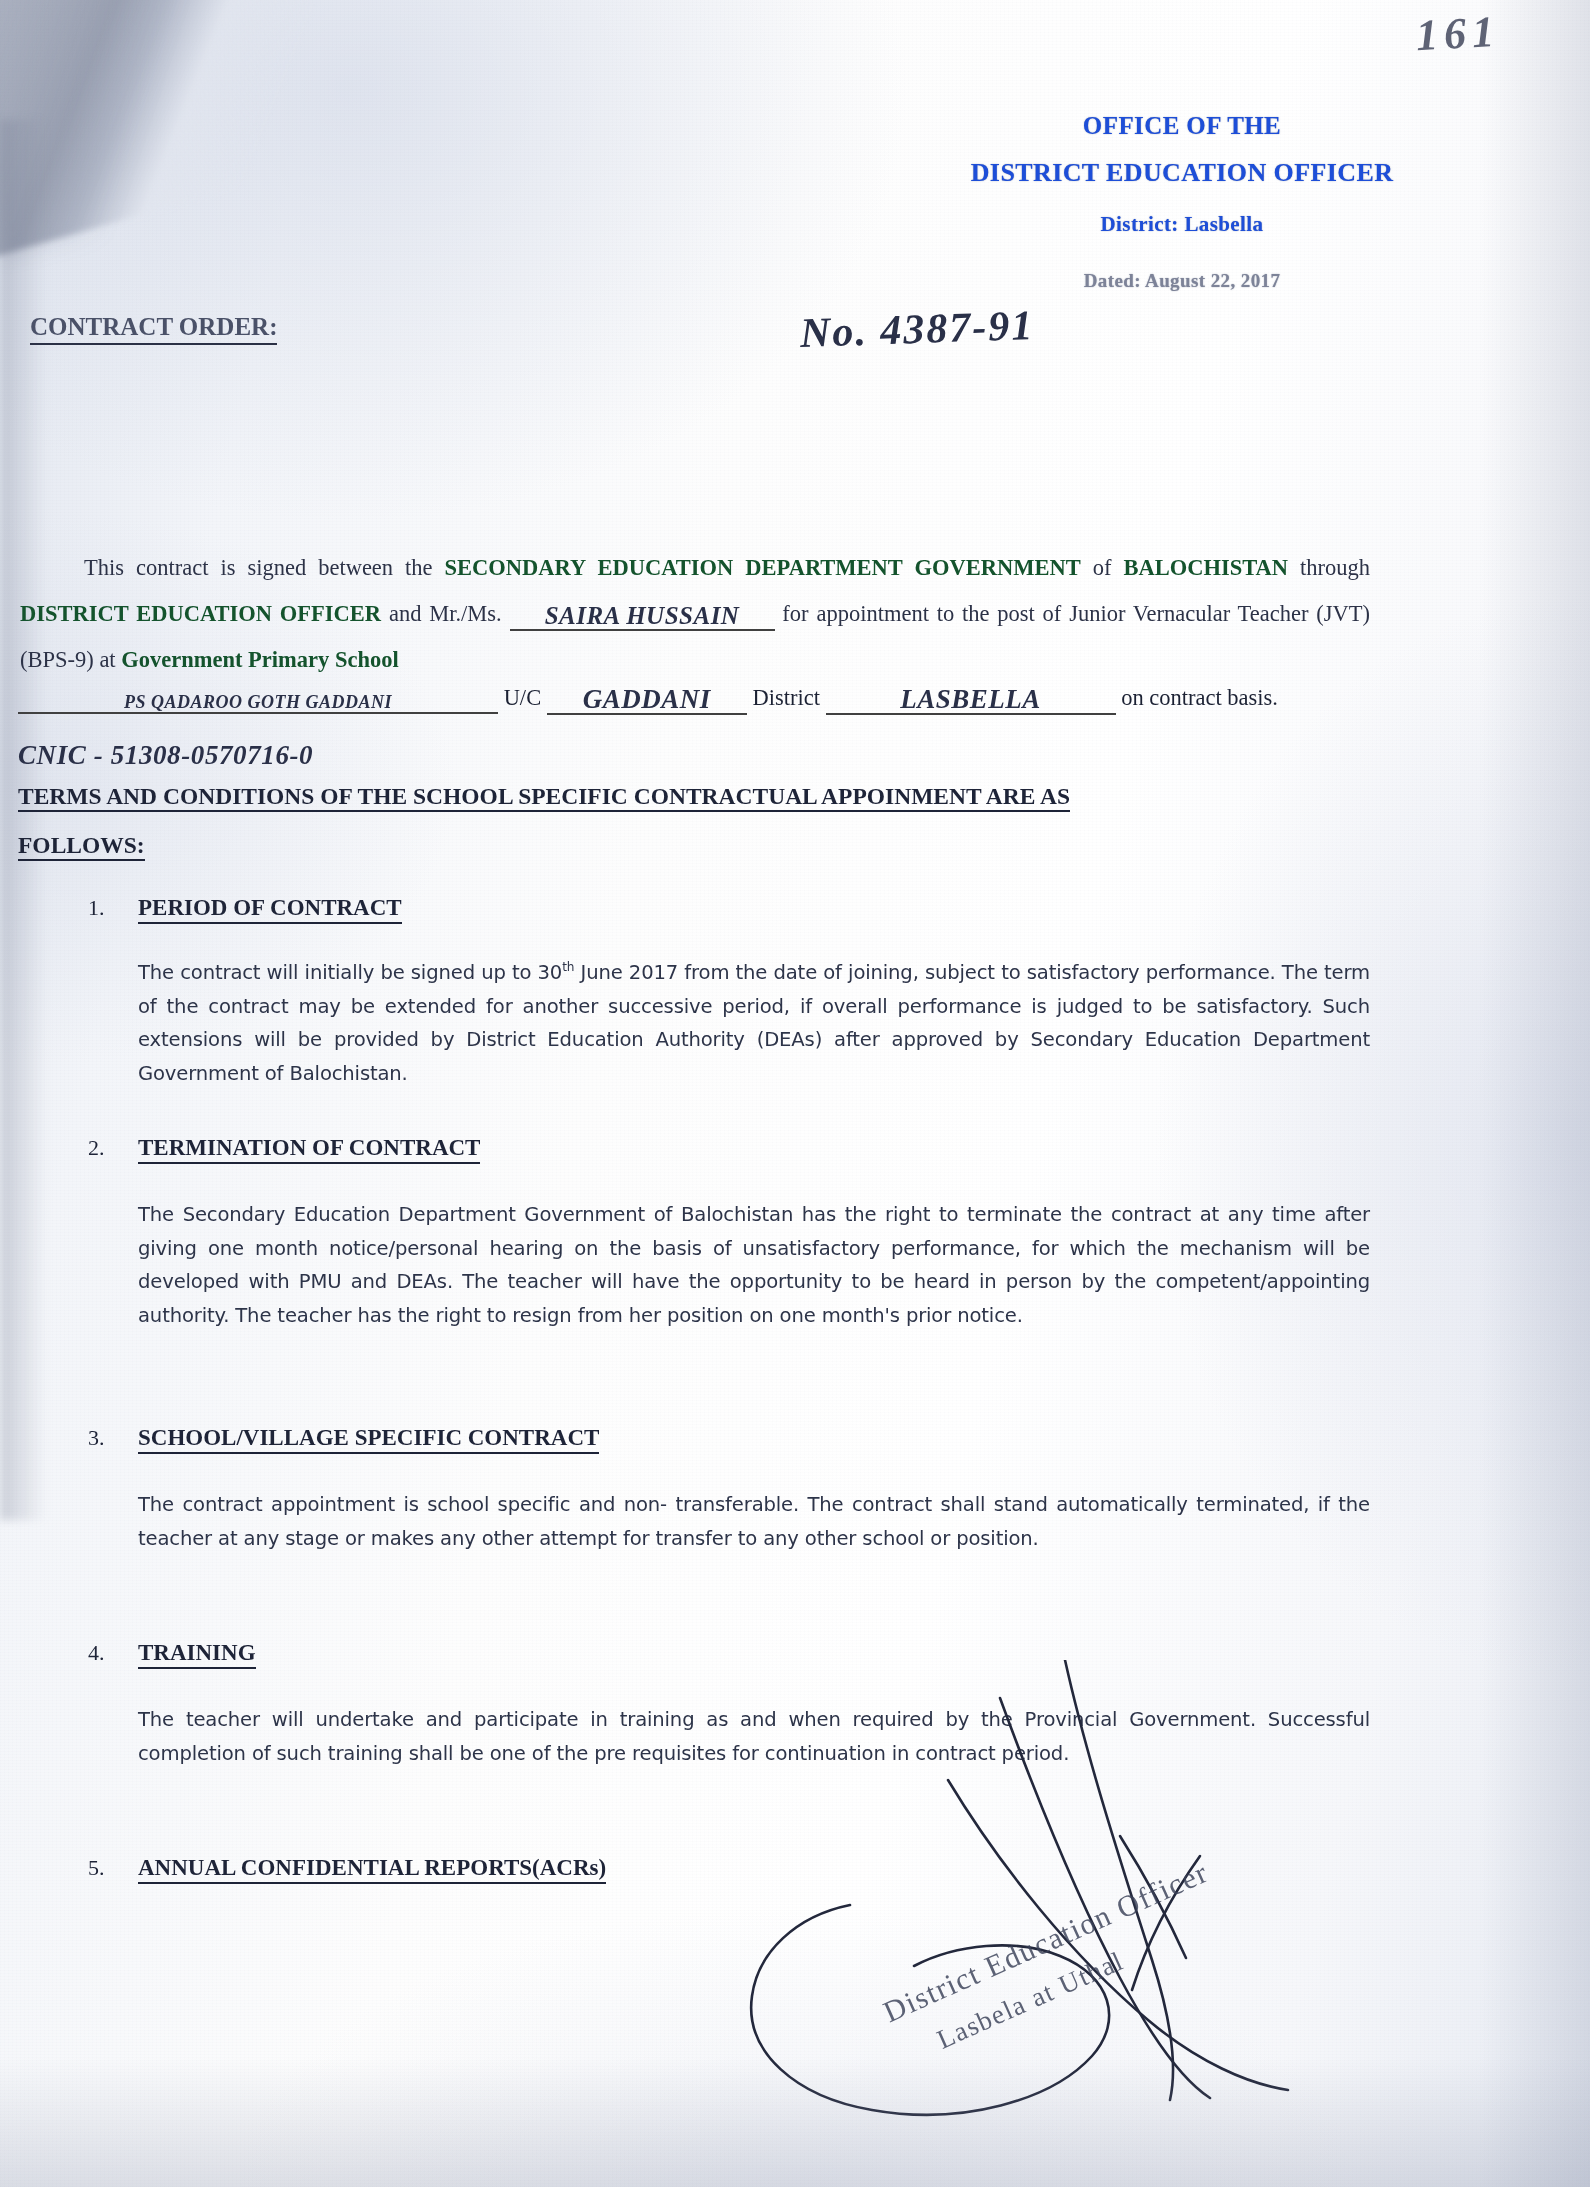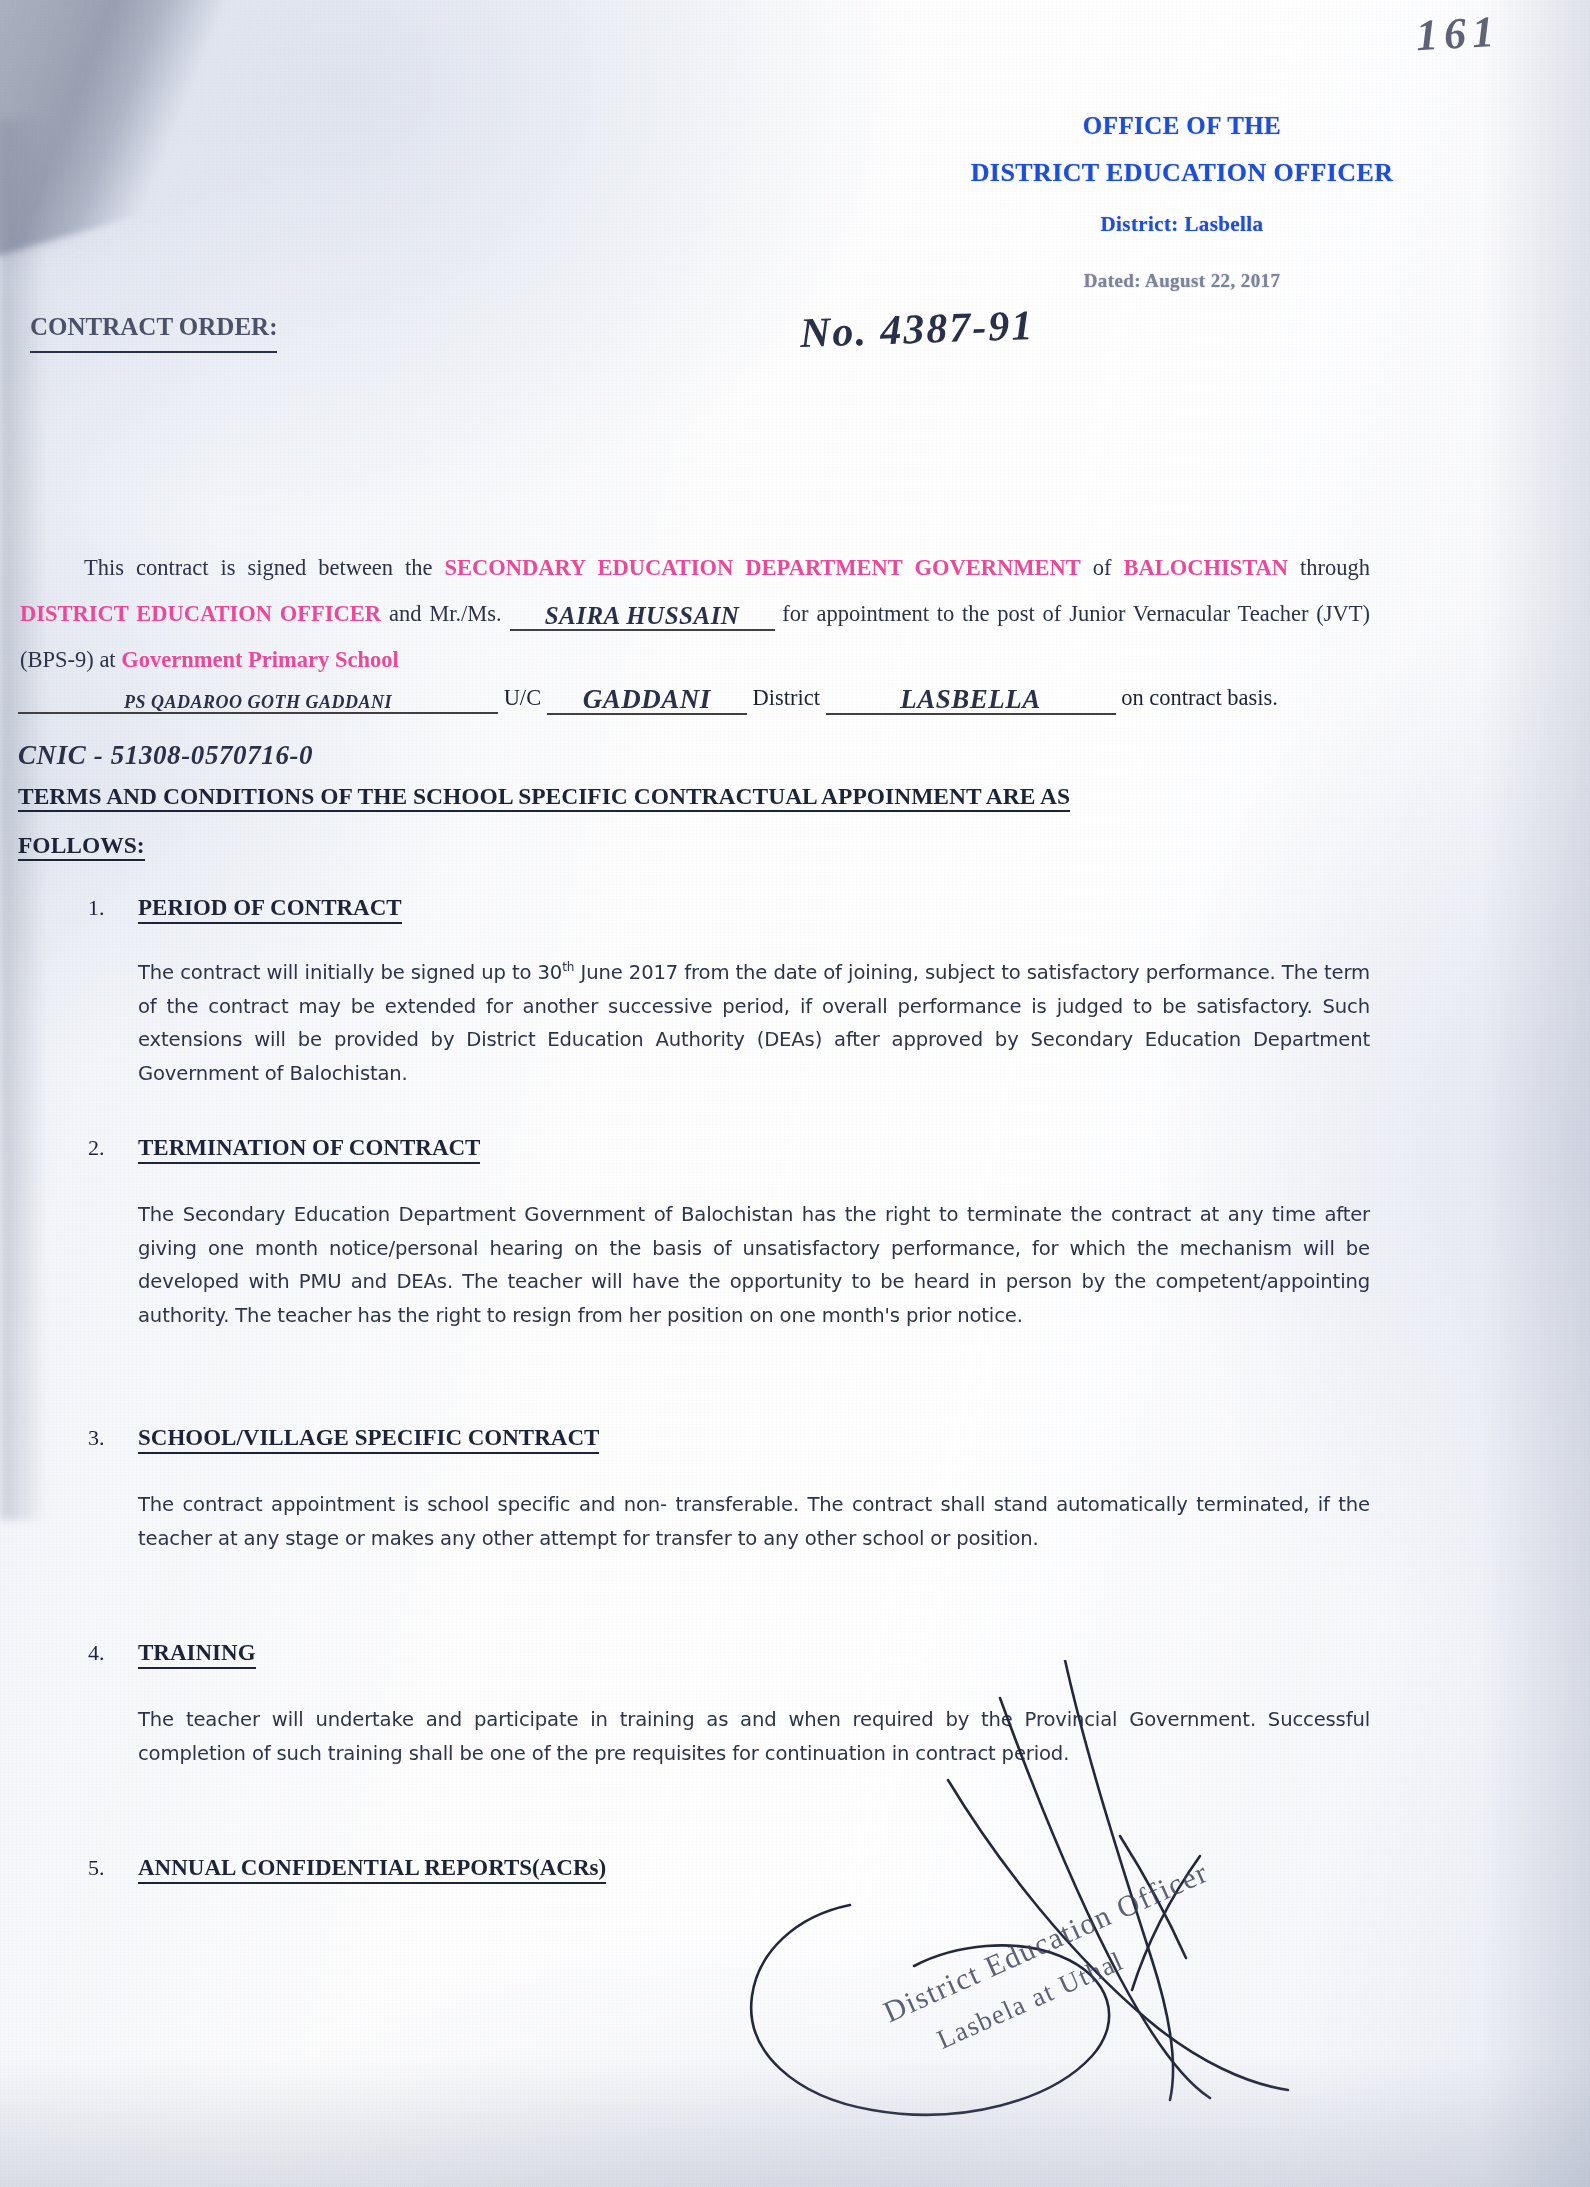--- a/index.html
+++ b/index.html
@@ -97,21 +97,21 @@
     transform: rotate(-3deg);
     opacity: .75;
   }
 
   .co-title {
     position: absolute;
     left: 30px; top: 313px;
     font-size: 25px; font-weight: 700;
     border-bottom: 2.2px solid #2b3category;
     border-bottom: 2.2px solid #2b3146;
-    padding-bottom: 10px;
+    padding-bottom: 2px;
     color: #2b3146;
   }
   .co-title.fade { color: #4a5168; }
 
   
   .hw {
     font-family: "Liberation Serif", serif;
     color: #2a3048;
     font-style: italic;
     font-weight: 600;
@@ -125,21 +125,21 @@
   .para {
     position: absolute;
     font-size: 21.5px;
     line-height: 1.95;
     text-align: justify;
     color: #2c3247;
   }
   #p1 { left: 28px; top: 380px; width: 1337px; color: #3a4058; }
 
   #p2 { left: 20px; top: 545px; width: 1350px; font-size: 22.5px; line-height: 2.05; }
-  #p2 b { font-weight: 700; color: #ec4899; }
+  #p2 b { font-weight: 700; color: #14532d; }
 
   .fill {
     display: inline-block;
     border-bottom: 2px solid #404040;
     text-align: center;
     color: #2a3048;
     font-style: italic;
     font-weight: 600;
     font-size: 25px;
     line-height: 1.05;

